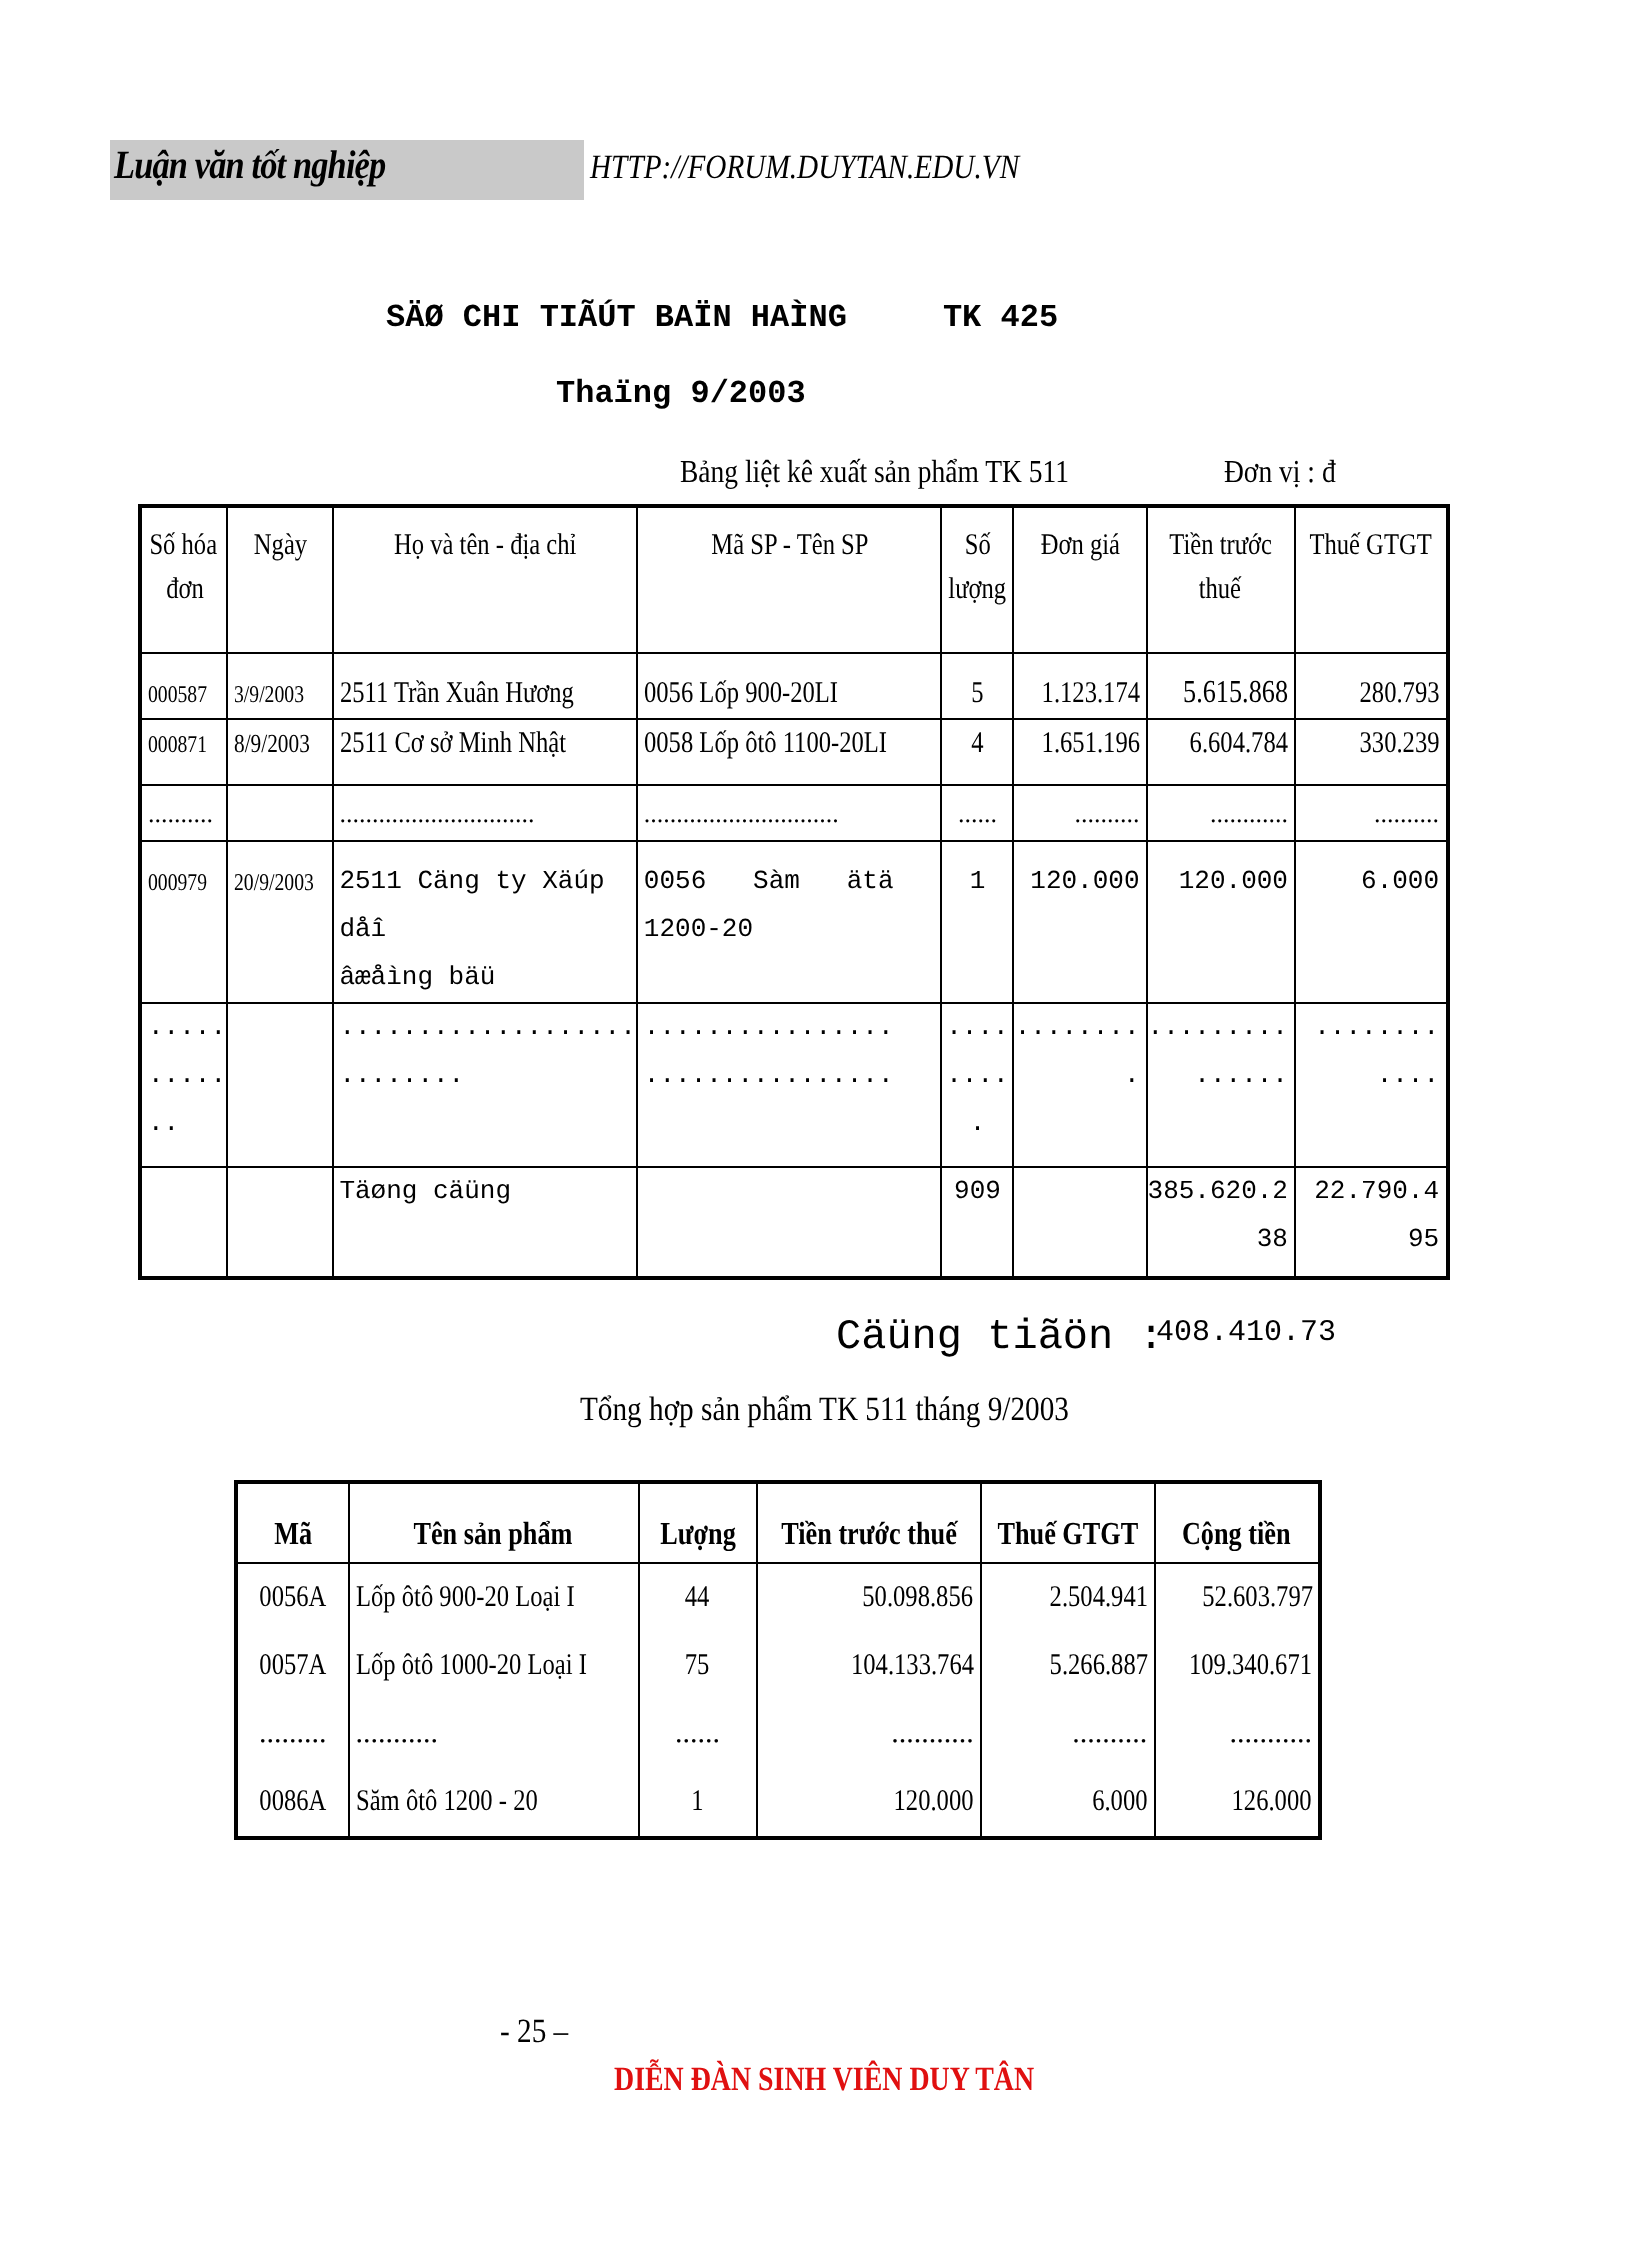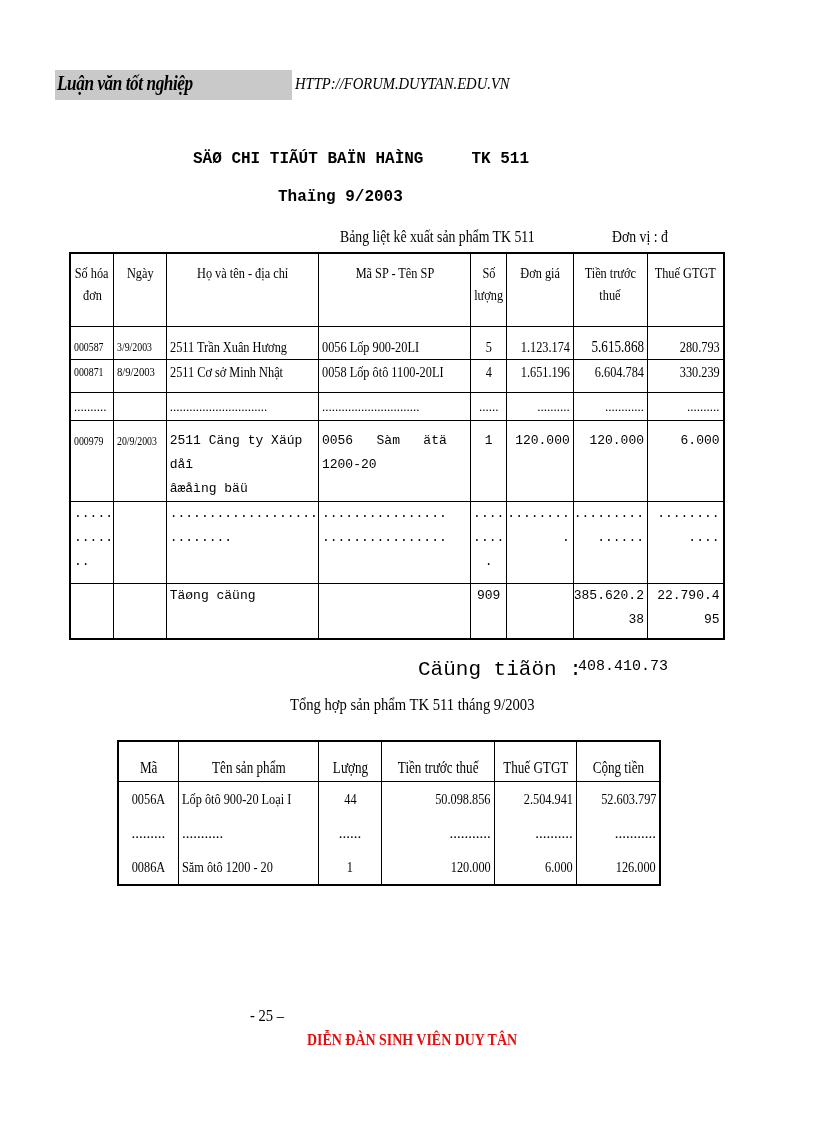--- a/index.html
+++ b/index.html
@@ -26,37 +26,37 @@
   .c { text-align:center; }
   .l { text-align:left; padding-left:3px !important; }
   .t1 td { padding-top:8px; line-height:24px; }
   .t1 .mcell { font-family:"Liberation Mono", monospace; font-size:13px; }
 
   .total-money-label { left:418px; top:658px; font-size:21px; white-space:pre; }
   .total-money-val { left:578px; top:658px; font-size:15px; white-space:pre; }
   .caption2 { left:290px; top:695px; font-size:17px; transform:scaleX(0.86); transform-origin:left; white-space:nowrap; }
 
   .t2 { left:117px; top:740px; width:544px; border:2px solid #000; }
-  .t2 th { font-weight:normal; font-size:16px; height:35px; vertical-align:bottom; padding-bottom:4px; }
+  .t2 th { font-weight:bold; font-size:16px; height:35px; vertical-align:bottom; padding-bottom:4px; }
   .t2 td { font-size:15px; height:34px; vertical-align:middle; border-top:none; border-bottom:none; }
   .t2 tr.last td { border-bottom:2px solid #000; }
   .t2 thead th { border-bottom:1px solid #000; }
 
   .pagenum { left:250px; top:1006px; font-size:17px; transform:scaleX(0.86); transform-origin:left; white-space:nowrap; }
   .footer { left:307px; top:1030px; font-size:17px; color:#e01010; font-weight:bold; transform:scaleX(0.82); transform-origin:left; white-space:nowrap; }
   .smalldots { font-size:9px; letter-spacing:0px; }
 </style>
 </head>
 <body>
 
 <div class="abs hdr-band"></div>
 <div class="abs hdr-left">Luận văn tốt nghiệp</div>
 <div class="abs hdr-right">HTTP://FORUM.DUYTAN.EDU.VN</div>
 
-<div class="abs title1 mono">SÄØ CHI TIÃÚT BAÏN HAÌNG     TK 511</div>
+<div class="abs title1 mono">SÄØ CHI TIÃÚT BAÏN HAÌNG     TK 425</div>
 <div class="abs title2 mono">Thaïng 9/2003</div>
 <div class="abs caption1">Bảng liệt kê xuất sản phẩm TK 511</div>
 <div class="abs unit">Đơn vị : đ</div>
 
 <table class="t1">
   <colgroup>
     <col style="width:48px">
       <col style="width:57px">
       <col style="width:157px">
       <col style="width:133px">
@@ -168,20 +168,28 @@
   <tbody>
     <tr>
       <td class="c"><span class="condc">0056A</span></td>
       <td class="l"><span class="cond">Lốp ôtô 900-20 Loại I</span></td>
       <td class="c"><span class="condc">44</span></td>
       <td class="r"><span class="condr">50.098.856</span></td>
       <td class="r"><span class="condr">2.504.941</span></td>
       <td class="r"><span class="condr">52.603.797</span></td>
     </tr>
     <tr>
+      <td class="c"><span class="condc">0057A</span></td>
+      <td class="l"><span class="cond">Lốp ôtô 1000-20 Loại I</span></td>
+      <td class="c"><span class="condc">75</span></td>
+      <td class="r"><span class="condr">104.133.764</span></td>
+      <td class="r"><span class="condr">5.266.887</span></td>
+      <td class="r"><span class="condr">109.340.671</span></td>
+    </tr>
+    <tr>
       <td class="c smalldots">.........</td>
       <td class="l smalldots">...........</td>
       <td class="c smalldots">......</td>
       <td class="r smalldots">...........</td>
       <td class="r smalldots">..........</td>
       <td class="r smalldots">...........</td>
     </tr>
     <tr>
       <td class="c"><span class="condc">0086A</span></td>
       <td class="l"><span class="cond">Săm ôtô 1200 - 20</span></td>

